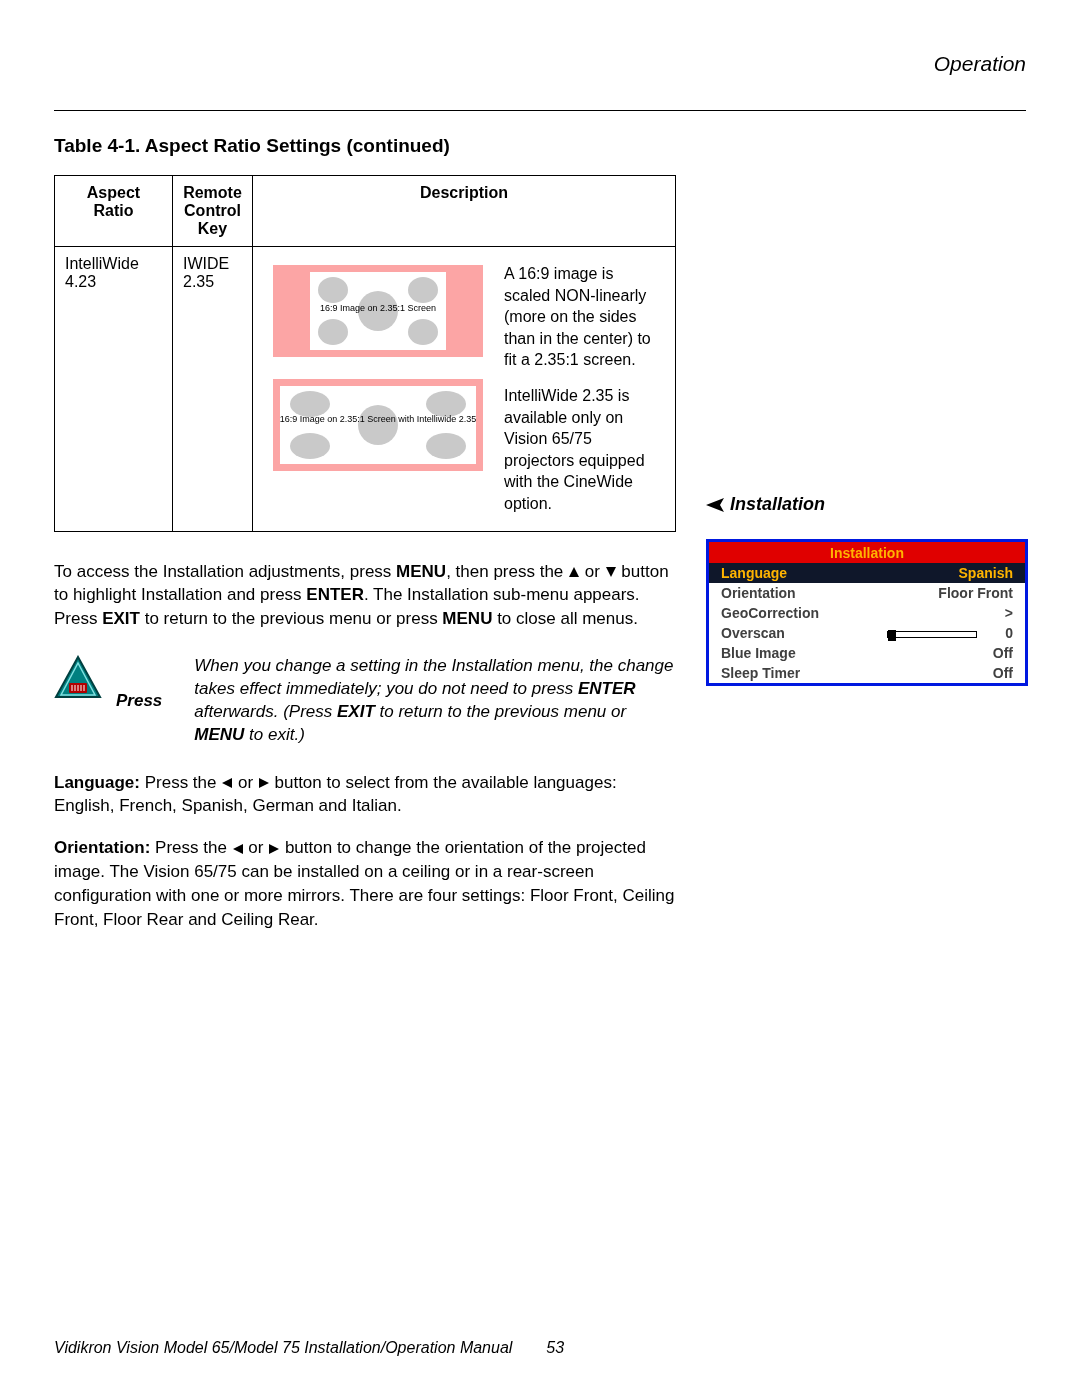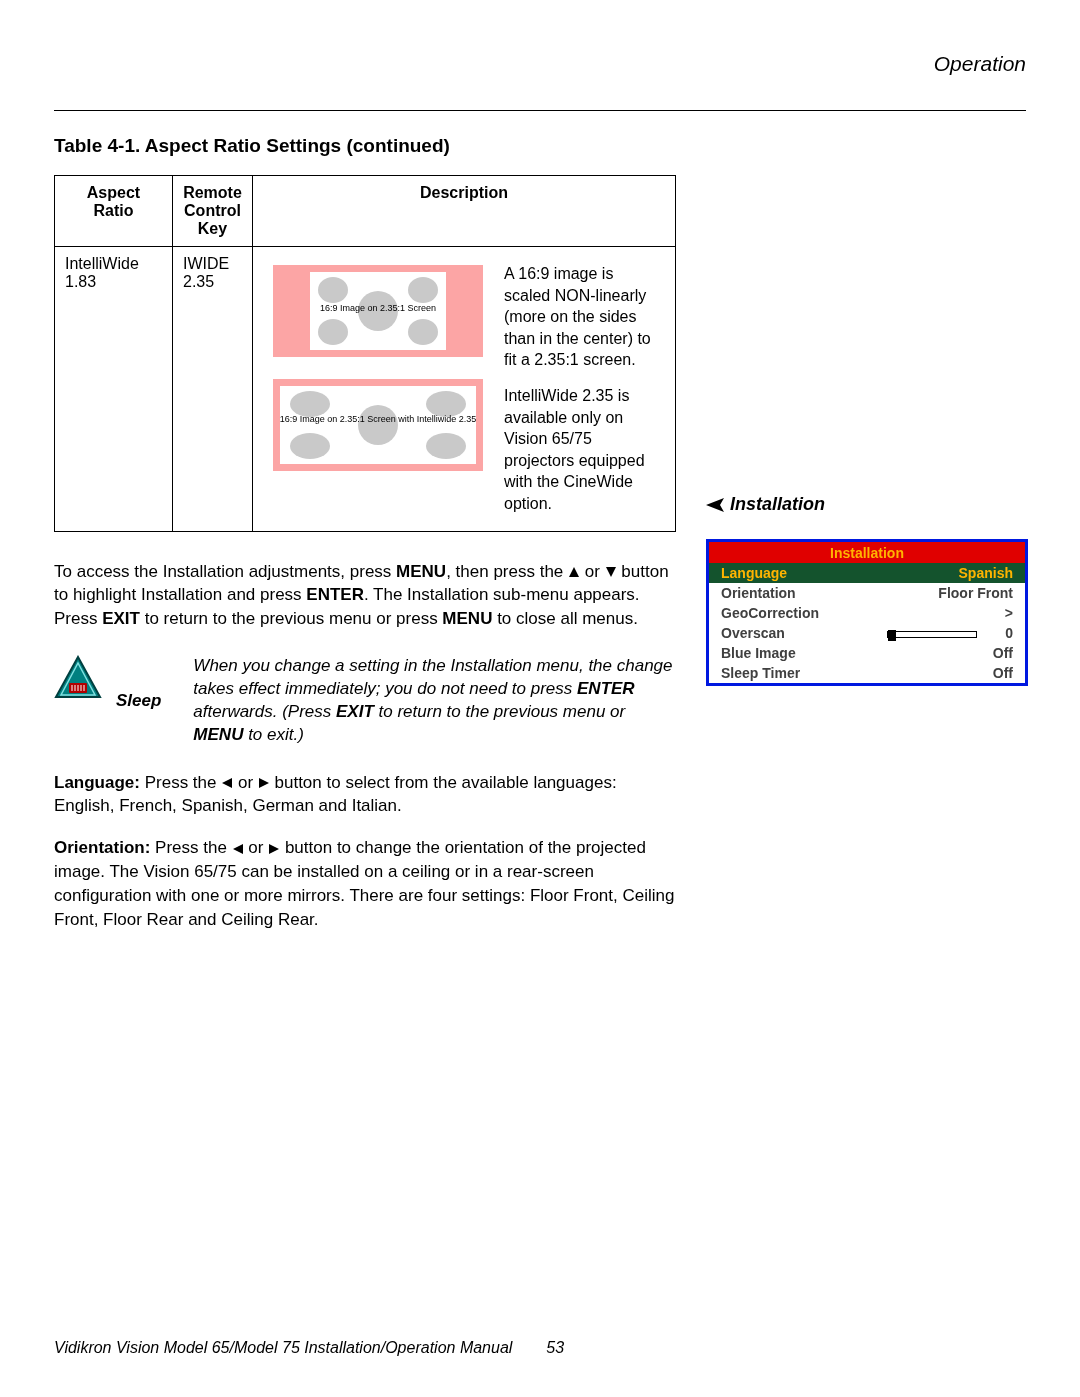--- a/index.html
+++ b/index.html
@@ -167,21 +167,21 @@
     padding: 3px 0 2px 0;
     font-weight: bold;
   }
   .osd-row {
     display: flex;
     justify-content: space-between;
     padding: 2px 12px 2px 12px;
     color: #404040;
   }
   .osd-row.sel {
-    background: #14532d;
+    background: #0f172a;
     color: #ffb400;
   }
   .osd-slider {
     display:inline-block; width:90px; height:7px; border:1px solid #000;
     background:#fff; vertical-align:middle; position:relative; margin-right:28px;
   }
   .osd-slider .thumb {
     position:absolute; left:0; top:-2px; width:8px; height:11px; background:#000;
   }
 
@@ -207,21 +207,21 @@
 <table class="aspect">
   <thead>
     <tr>
       <th>Aspect Ratio</th>
       <th>Remote Control Key</th>
       <th>Description</th>
     </tr>
   </thead>
   <tbody>
     <tr>
-      <td>IntelliWide 1.83</td>
+      <td>IntelliWide 4.23</td>
       <td>IWIDE 2.35</td>
       <td class="desc-cell">
         <div class="desc-inner">
           <div class="diagram-col">
             <div class="diag-box d1">
               <div class="screen-white"></div>
               <div class="blob b1"></div>
                   <div class="blob b2"></div>
               <div class="blob bc"></div>
               <div class="blob b3"></div>
@@ -264,21 +264,21 @@
         <polygon points="24,2 46,42 2,42" fill="#008080" stroke="#004040" stroke-width="2"></polygon>
         <polygon points="24,8 41,40 7,40" fill="none" stroke="#80e0e0" stroke-width="1.5"></polygon>
         <rect x="15" y="28" width="18" height="10" fill="#b00000" rx="1"></rect>
         <line x1="18" y1="30" x2="18" y2="36" stroke="#fff" stroke-width="1"></line>
         <line x1="21" y1="30" x2="21" y2="36" stroke="#fff" stroke-width="1"></line>
         <line x1="24" y1="30" x2="24" y2="36" stroke="#fff" stroke-width="1"></line>
         <line x1="27" y1="30" x2="27" y2="36" stroke="#fff" stroke-width="1"></line>
         <line x1="30" y1="30" x2="30" y2="36" stroke="#fff" stroke-width="1"></line>
       </svg>
     </div>
-    <div class="note-label">Sleep</div>
+    <div class="note-label">Press</div>
     <div class="note-text">
       <span>When you change a setting in the Installation menu, the change takes effect immediately; you do not need to press </span><span class="b">ENTER</span><span> afterwards. (Press </span><span class="b">EXIT</span><span> to return to the previous menu or </span><span class="b">MENU</span><span> to exit.)</span>
     </div>
   </div>
 
   <div class="para">
     <span class="b">Language:</span><span> Press the </span><svg class="tri" width="12" height="12">
         <polygon points="11,1 11,11 1,6" fill="#000"></polygon>
       </svg><span> or </span><svg class="tri" width="12" height="12">
         <polygon points="1,1 11,6 1,11" fill="#000"></polygon>

